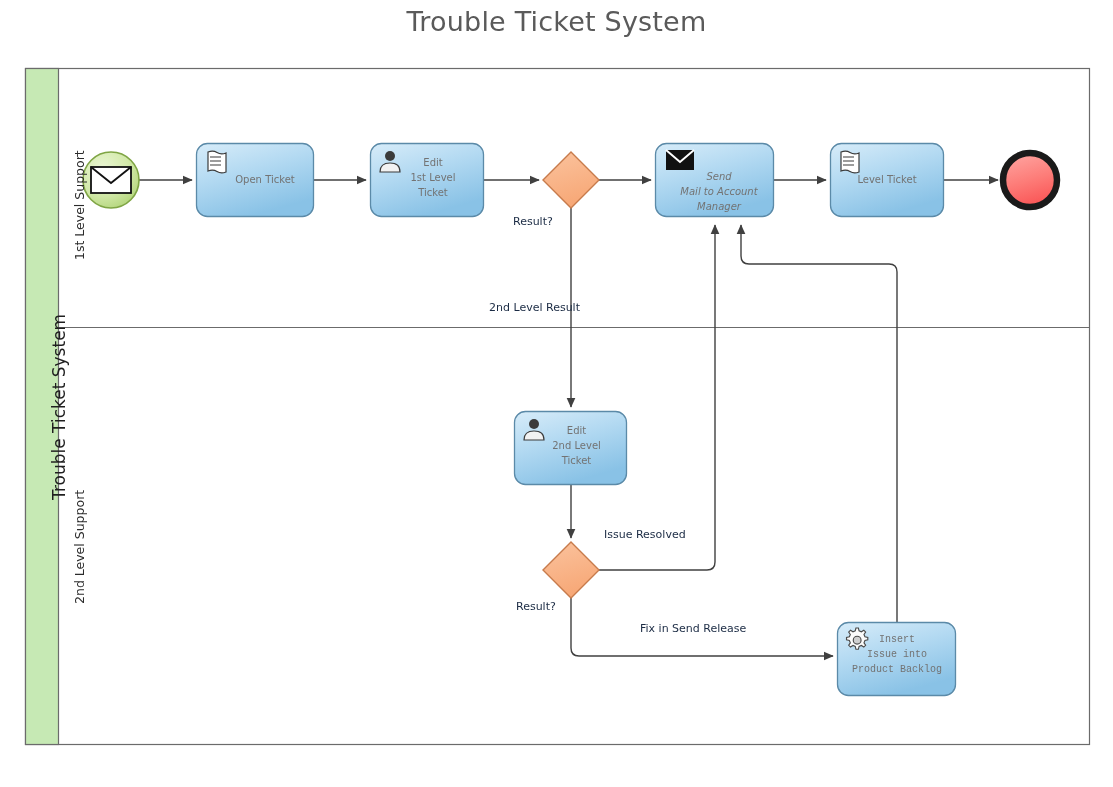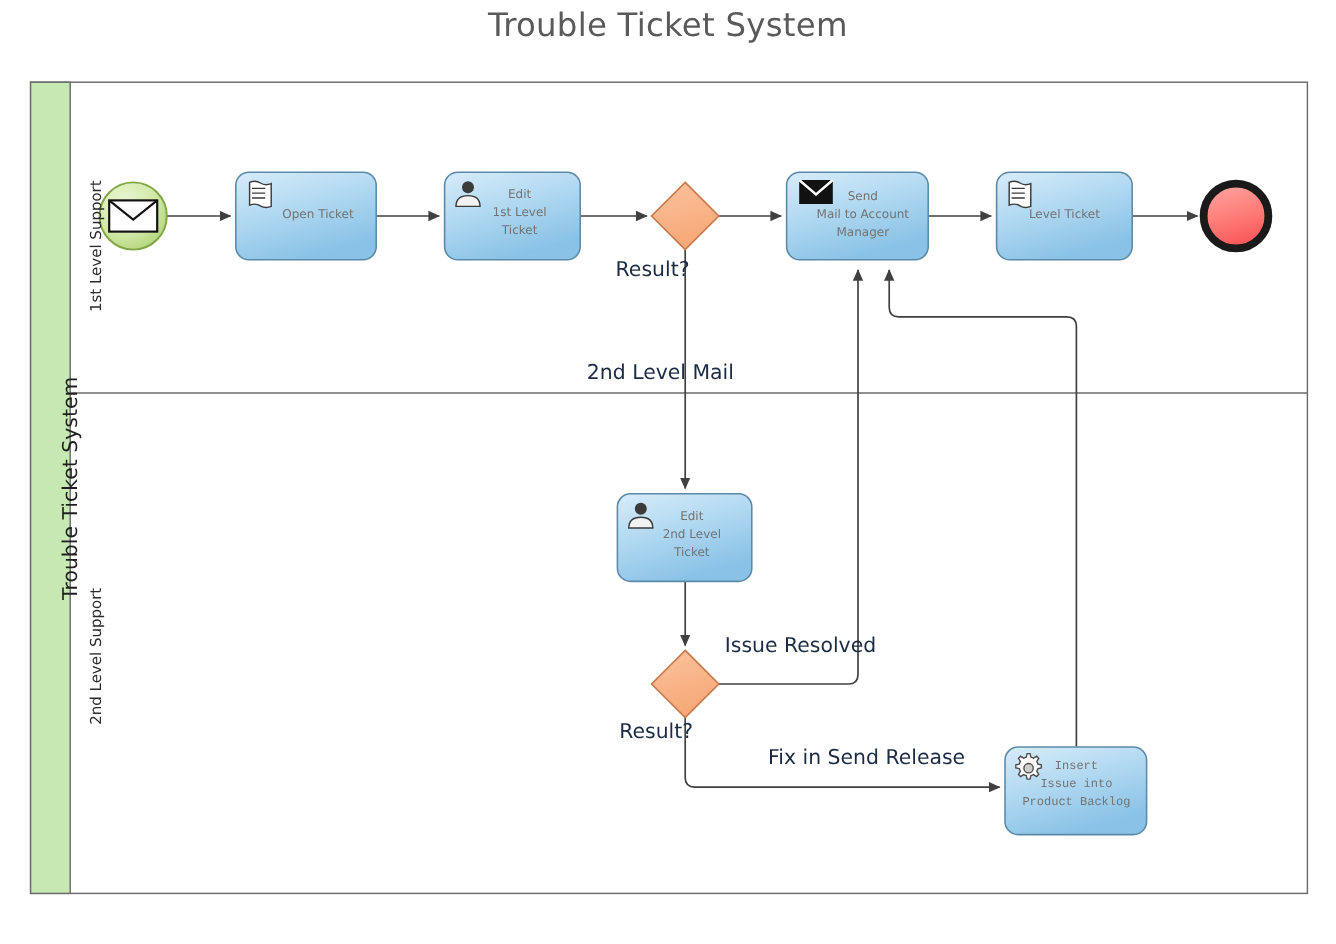--- a/index.html
+++ b/index.html
@@ -37,21 +37,21 @@
     font-family: "DejaVu Sans", sans-serif;
     font-size: 10px;
     color: #737373;
     line-height: 15px;
     pointer-events: none;
     white-space: pre-line;
   }
   .flow-label {
     position: absolute;
     font-family: "DejaVu Sans", sans-serif;
-    font-size: 17px;
+    font-size: 11px;
     color: #1b2b44;
     white-space: nowrap;
   }
   .lane-label {
     position: absolute;
     font-family: "DejaVu Sans", sans-serif;
     font-size: 12.5px;
     color: #2b2b2b;
     white-space: nowrap;
     transform-origin: 0 0;
@@ -196,29 +196,29 @@
 </svg>
 
 <div class="pool-label" style="left:49px; top:500px; transform:rotate(-90deg);">Trouble Ticket System</div>
 <div class="lane-label" style="left:72px; top:260px; transform:rotate(-90deg);">1st Level Support</div>
 <div class="lane-label" style="left:72px; top:604px; transform:rotate(-90deg);">2nd Level Support</div>
 
 <div class="node-label" style="left:196px; top:172px; width:138px;">Open Ticket</div>
 <div class="node-label" style="left:382px; top:155px; width:102px;">Edit
 1st Level
 Ticket</div>
-<div class="node-label" style="left:664px; top:157px; width:110px;">Send
+<div class="node-label" style="left:664px; top:169px; width:110px;font-style:italic;">Send
 Mail to Account
 Manager</div>
 <div class="node-label" style="left:830px; top:172px; width:114px;">Level Ticket</div>
 <div class="node-label" style="left:526px; top:423px; width:101px;">Edit
 2nd Level
 Ticket</div>
 <div class="node-label" style="left:838px; top:632px; width:118px;font-family:Liberation Mono, monospace;">Insert
 Issue into
 Product Backlog</div>
 
 <div class="flow-label" style="left:513px; top:215px;">Result?</div>
 <div class="flow-label" style="left:516px; top:600px;">Result?</div>
 
-<div class="flow-label" style="left:489px; top:301px;">2nd Level Mail</div>
+<div class="flow-label" style="left:489px; top:301px;">2nd Level Result</div>
 <div class="flow-label" style="left:604px; top:528px;">Issue Resolved</div>
 <div class="flow-label" style="left:640px; top:622px;">Fix in Send Release</div>
 
 </body></html>

